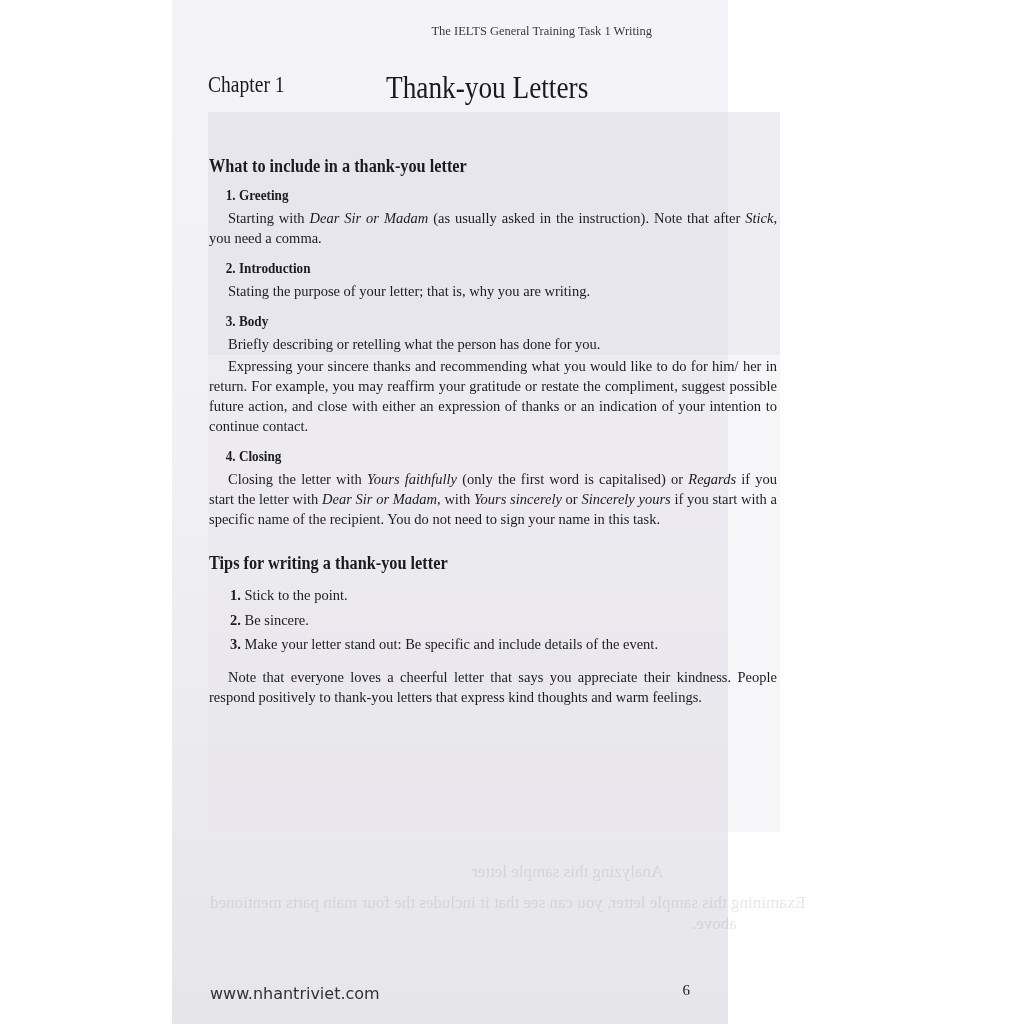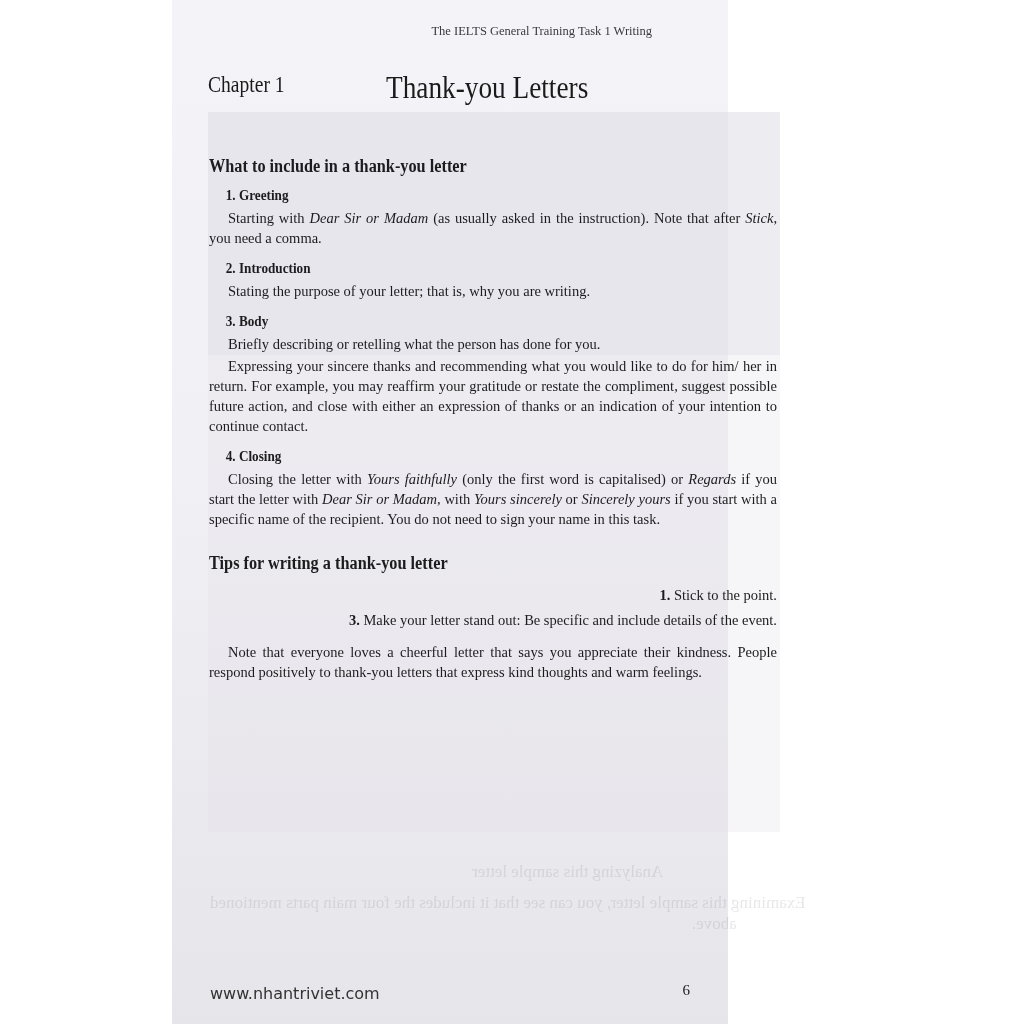--- a/index.html
+++ b/index.html
@@ -44,21 +44,21 @@
     h2 {
       margin: 0; font-size: 18.5px; font-weight: bold; line-height: 28px;
       transform: scaleX(0.88); transform-origin: left center; white-space: nowrap;
     }
     .sub {
       margin: 0; padding-left: 19px; font-size: 15px; font-weight: bold; line-height: 22px;
       transform: scaleX(0.88); transform-origin: left center; white-space: nowrap;
     }
     p { margin: 0; text-align: justify; text-indent: 19px; }
     .i { font-style: italic; margin-top: 20px; }
-    .tips-list { margin: 0; padding: 0; list-style: none; text-align: right; }
+    .tips-list { margin: 0; padding: 0; list-style: none; }
     .tips-list li { padding-left: 21px; line-height: 24.5px; }
     .tips-list .num { font-weight: bold; }
     .footer-url {
       position: absolute; left: 38px; top: 984px; font-family: "DejaVu Sans", sans-serif;
       font-size: 16px; color: #333;
     }
     .page-num { position: absolute; right: 38px; top: 982px; font-size: 15px; color: #222; }
   </style>
 </head>
 <body>
@@ -84,20 +84,21 @@
         <div class="sub" style="margin-top: 9px;">3. Body</div>
         <p style="margin-top: 2px;">Briefly describing or retelling what the person has done for you.</p>
         <p style="margin-top: 2px;">Expressing your sincere thanks and recommending what you would like to do for him/ her in return. For example, you may reaffirm your gratitude or restate the compliment, suggest possible future action, and close with either an expression of thanks or an indication of your intention to continue contact.</p>
         <div class="sub" style="margin-top: 9px;">4. Closing</div>
         <p style="margin-top: 2px;">Closing the letter with <span class="i">Yours faithfully</span> (only the first word is capitalised) or <span class="i">Regards</span> if you start the letter with <span class="i">Dear Sir or Madam</span>, with <span class="i">Yours sincerely</span> or <span class="i">Sincerely yours</span> if you start with a specific name of the recipient. You do not need to sign your name in this task.</p>
       </div>
 
     <h2 style="margin-top:20px;">Tips for writing a thank-you letter</h2>
     <ul class="tips-list" id="tips-list" style="margin-top:6px;">
         <li><span class="num">1.</span> Stick to the point.</li>
+        <li><span class="num">2.</span> Be sincere.</li>
         <li><span class="num">3.</span> Make your letter stand out: Be specific and include details of the event.</li>
       </ul>
     <p style="margin-top:10px;">Note that everyone loves a cheerful letter that says you appreciate their kindness. People respond positively to thank-you letters that express kind thoughts and warm feelings.</p>
   </div>
 
   <div class="footer-url">www.nhantriviet.com</div>
   <div class="page-num">6</div>
 </div>
 
 </body></html>

